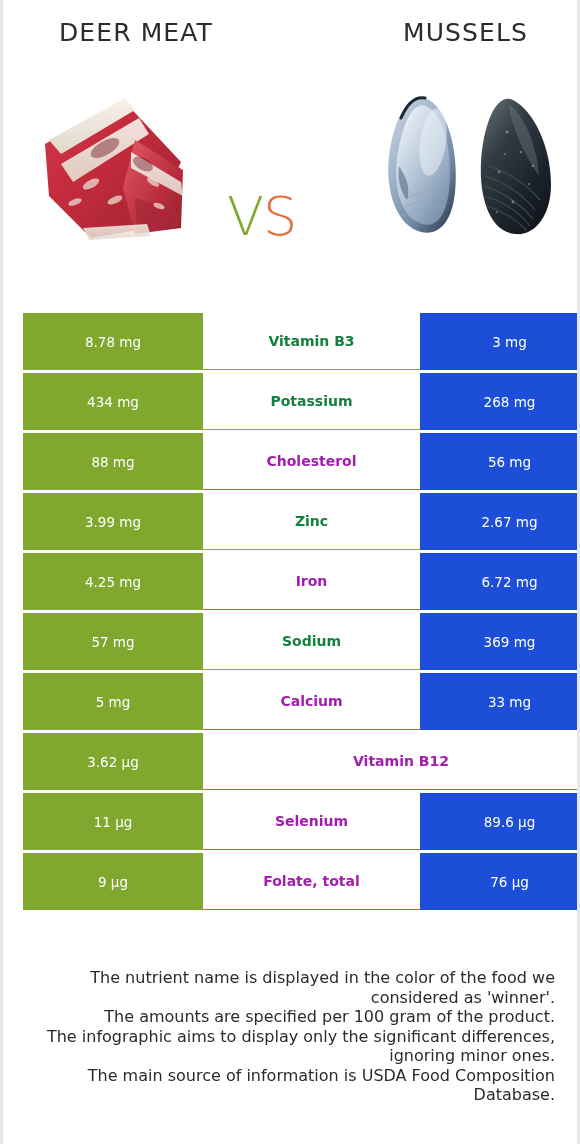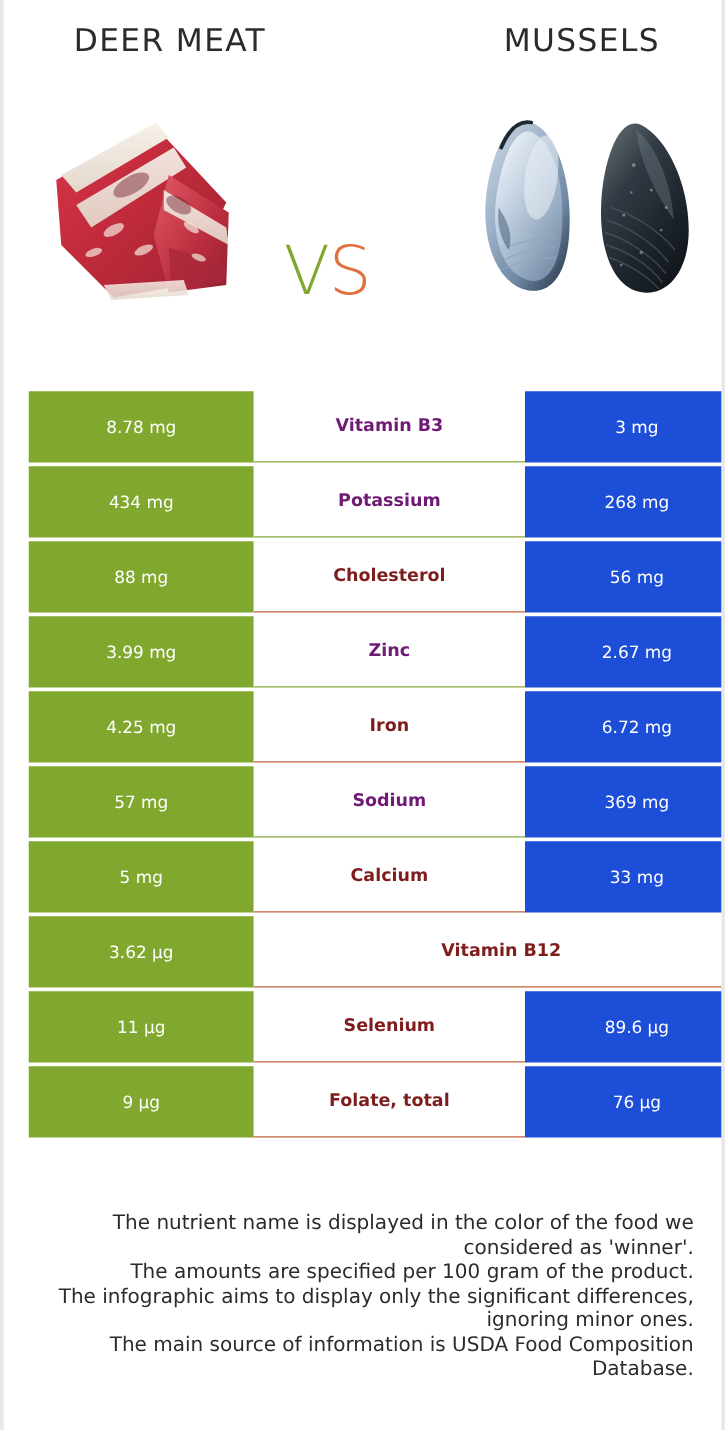--- a/index.html
+++ b/index.html
@@ -109,22 +109,22 @@
     display: flex;
     align-items: center;
     justify-content: center;
     background: #ffffff;
     font-size: 14px;
     font-weight: 700;
     font-family: "DejaVu Sans", sans-serif;
     border-bottom: 1px solid transparent;
     box-sizing: border-box;
   }
-  .cell-mid.win-left  { color: #701a75; border-bottom-color: #86a93a; }
-  .cell-mid.win-right { color: #7f1d1d; border-bottom-color: #c4613f; }
+  .cell-mid.win-left  { color: #15803d; border-bottom-color: #86a93a; }
+  .cell-mid.win-right { color: #a21caf; border-bottom-color: #c4613f; }
 
   
   .note {
     position: absolute;
     left: 0;
     right: 0;
     top: 968px;
     text-align: right;
     color: #2b2b2b;
     font-size: 16px;

